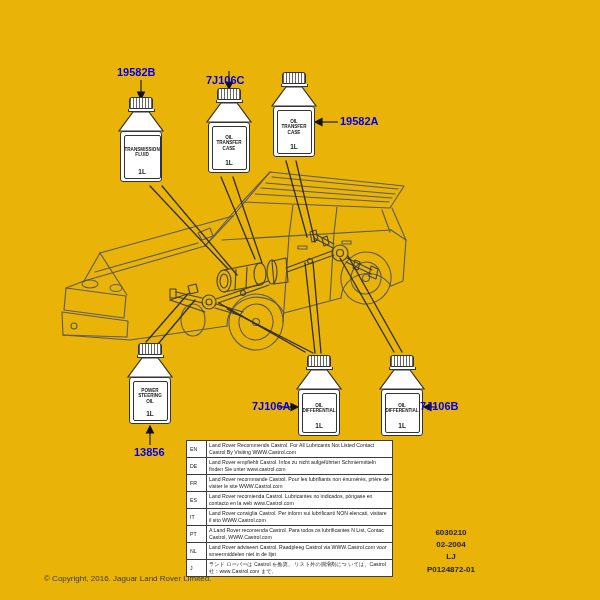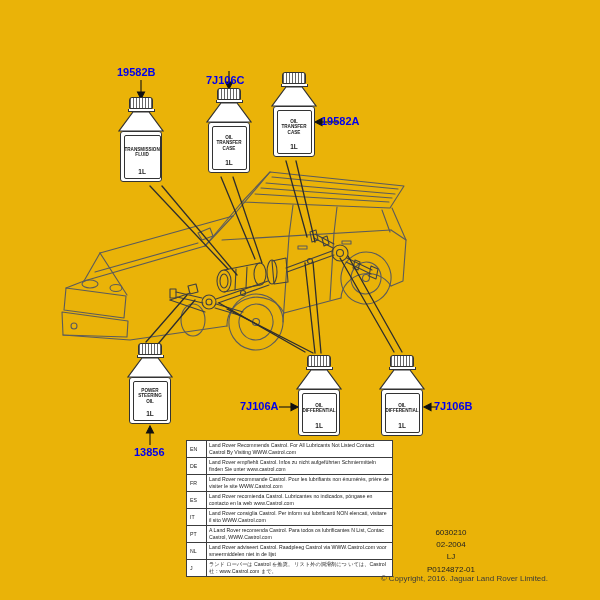--- a/index.html
+++ b/index.html
@@ -28,25 +28,25 @@
 
   
   .castrol-table{position:absolute;left:186px;top:440px;width:207px;z-index:2;
                  border-collapse:collapse;table-layout:fixed;background:#fff;}
   .castrol-table td{border:1px solid #3c3c3c;font-size:5.2px;line-height:1.35;padding:1px 2px;
                     vertical-align:middle;color:#222;}
   .castrol-table td.code{width:14px;text-align:left;padding-left:3px;}
 
   
   .doc-block{position:absolute;left:404px;top:527px;width:94px;z-index:2;text-align:center;
-             font-size:8px;font-weight:normal;line-height:12.2px;color:#222;}
-
-  
-  .copyright{position:absolute;left:0;top:574px;width:548px;text-align:right;z-index:2;
-             font-size:8px;color:#3a3a3a;}
+             font-size:8px;font-weight:bold;line-height:12.2px;color:#222;}
+
+  
+  .copyright{position:absolute;left:0;top:574px;width:548px;text-align:left;z-index:2;
+             font-size:8px;color:#3a3a3a;padding-left:44px;}
 </style>
 </head>
 <body>
 
 <div class="page">
 
   <svg class="art" width="600" height="600" viewBox="0 0 600 600">
 
     <g stroke="#5b5b5b" stroke-width="1.1" fill="none" stroke-linejoin="round" stroke-linecap="round">
 
@@ -292,24 +292,24 @@
             <span>DIFFERENTIAL</span>
             <span></span>
         </div>
         <div class="bvol">1L</div>
       </div>
     </div>
   </div>
 
   <div class="part-label" style="left:117px;top:66px">19582B</div>
   <div class="part-label" style="left:206px;top:74px">7J106C</div>
-  <div class="part-label" style="left:321px;top:115px">19582A</div>
+  <div class="part-label" style="left:340px;top:115px">19582A</div>
   <div class="part-label" style="left:134px;top:446px">13856</div>
-  <div class="part-label" style="left:240px;top:400px">7J106A</div>
-  <div class="part-label" style="left:434px;top:400px">7J106B</div>
+  <div class="part-label" style="left:252px;top:400px">7J106A</div>
+  <div class="part-label" style="left:420px;top:400px">7J106B</div>
 
   <table class="castrol-table">
     <tbody>
       <tr>
           <td class="code">EN</td>
           <td>Land Rover Recommends Castrol.  For All Lubricants Not Listed Contact Castrol By Visiting WWW.Castrol.com</td>
         </tr>
       <tr>
           <td class="code">DE</td>
           <td>Land Rover empfiehlt Castrol.  Infos zu nicht aufgeführten Schmiermitteln finden Sie unter www.castrol.com</td>

